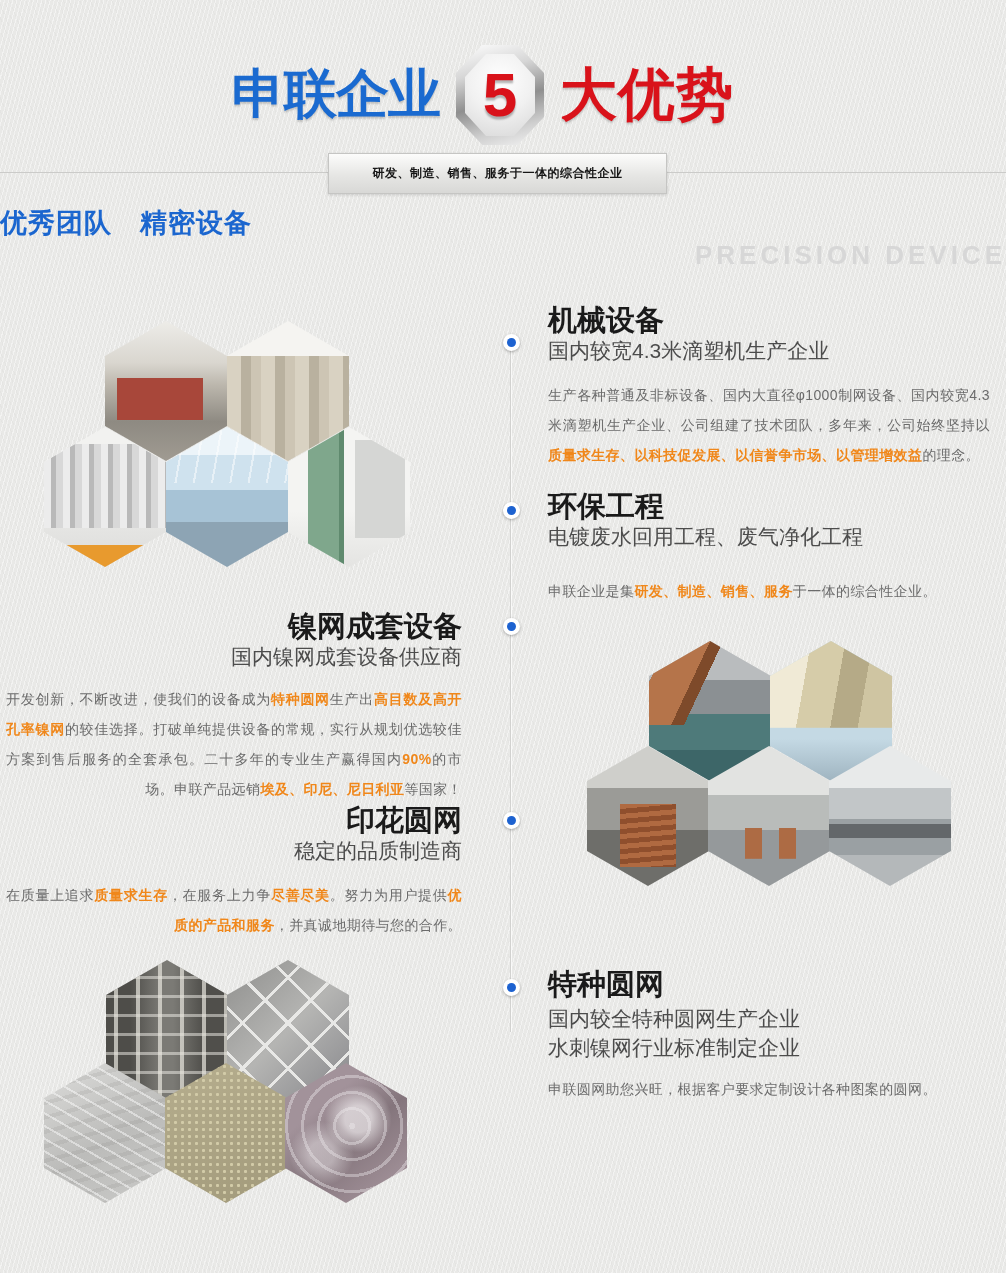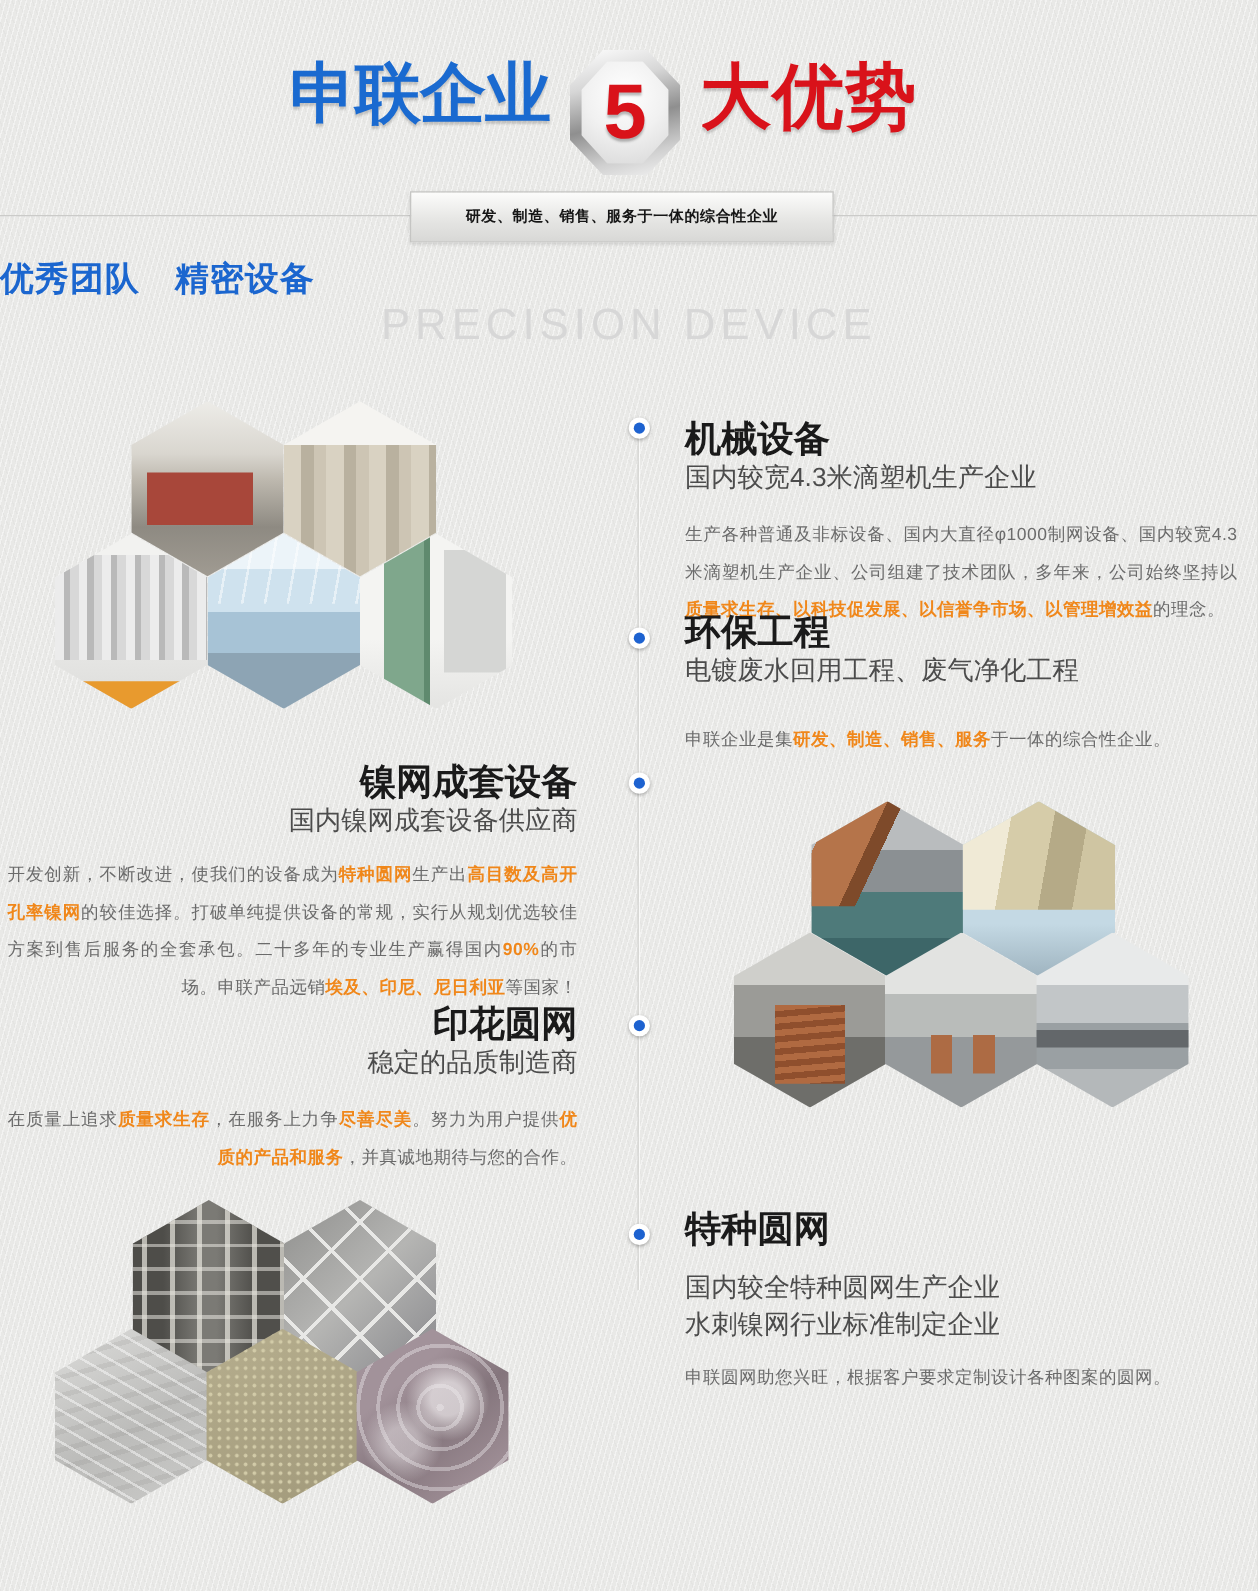--- a/index.html
+++ b/index.html
@@ -8,21 +8,21 @@
     font-family:"Liberation Sans","DejaVu Sans",sans-serif;
     background-color:#e9e9e7;
     background-image:
       repeating-linear-gradient(105deg, rgba(255,255,255,.45) 0 1px, transparent 1px 4px),
       repeating-linear-gradient(68deg, rgba(0,0,0,.02) 0 1px, transparent 1px 5px);
   }
   
   .hline{position:absolute;left:0;right:0;top:172px;height:1px;background:#cbcbc9;}
   .title-row{
     position:absolute;left:0;right:0;top:40px;height:110px;
-    display:flex;justify-content:center;gap:16px;
+    display:flex;justify-content:center;align-items:center;gap:16px;
     padding-right:40px;
   }
   .t-blue{font-size:53px;font-weight:bold;color:var(--title-blue,#1a6ad0);letter-spacing:-1px;
           text-shadow:0 2px 2px rgba(0,0,0,.18);}
   .t-red{font-size:57px;font-weight:bold;color:var(--title-red,#d9121a);letter-spacing:1px;
           text-shadow:0 2px 2px rgba(0,0,0,.18);}
   .badge{position:relative;width:88px;height:100px;flex:0 0 auto;
     clip-path:polygon(30% 0,70% 0,100% 28%,100% 72%,70% 100%,30% 100%,0 72%,0 28%);
     background:linear-gradient(165deg,#ffffff 0%,#d6d6d6 28%,#8f8f8f 55%,#cfcfcf 80%,#f4f4f4 100%);
     display:flex;align-items:center;justify-content:center;}
@@ -33,34 +33,34 @@
     text-shadow:0 3px 2px rgba(0,0,0,.28);line-height:1;}
   .banner{
     position:absolute;left:328px;top:153px;width:337px;height:39px;
     background:linear-gradient(180deg,#fcfcfb 0%,#e6e6e4 55%,#d8d8d6 100%);
     border:1px solid #c5c5c3;box-shadow:0 1px 3px rgba(0,0,0,.14);
     display:flex;align-items:center;justify-content:center;z-index:2;}
   .banner span{font-size:12px;font-weight:bold;color:#161616;letter-spacing:.5px;}
   
   .intro-cn{position:absolute;left:0;right:0;top:205px;
     font-size:27px;font-weight:bold;color:var(--section-blue,#1b66cf);letter-spacing:1px;}
-  .intro-en{position:absolute;left:0;right:0;top:240px;text-align:center;
-    font-size:35px;color:var(--watermark-gray,#d7d7d7);letter-spacing:4px;font-weight:normal;}
+  .intro-en{position:absolute;left:0;right:0;top:240px;text-align:right;
+    font-size:26px;color:var(--watermark-gray,#d7d7d7);letter-spacing:4px;font-weight:bold;}
   
   .timeline{position:absolute;left:510px;top:340px;width:1px;height:692px;background:#d2d2d0;
     box-shadow:1px 0 0 rgba(255,255,255,.7);}
   .bullet{position:absolute;left:503px;width:17px;height:17px;border-radius:50%;
     background:#ffffff;box-shadow:0 1px 3px rgba(0,0,0,.3);
     display:flex;align-items:center;justify-content:center;}
   .bullet i{display:block;width:9px;height:9px;border-radius:50%;background:var(--bullet-blue,#1d62d0);}
   
   .sec{position:absolute;}
   .sec h2{margin:0;font-size:29px;line-height:32px;font-weight:bold;color:#1a1a1a;}
   .sec .sub{font-size:21px;line-height:26px;color:#4c4c4c;margin-top:2px;}
-  .sec .sub-tight{line-height:29px;margin-top:16px;}
+  .sec .sub-tight{line-height:29px;margin-top:4px;}
   .sec .para{margin:14px 0 0;font-size:14px;line-height:30px;color:#6b6b6b;
     text-align:justify;letter-spacing:.4px;}
   .sec .para .hl{color:var(--highlight-orange,#f0871a);font-weight:bold;}
   .sec-left{text-align:right;}
   .sec-left .para{text-align:justify;text-align-last:right;}
   .mt-lg{margin-top:26px !important;}
   .mt-md{margin-top:16px !important;}
   .mt-sm{margin-top:12px !important;}
   
   .hex{position:absolute;width:122px;height:140px;
@@ -167,21 +167,21 @@
   <div class="hex h2c" style="left:587px;top:746px" title="plating-line-copper-busbars"></div>
   <div class="hex h2d" style="left:708px;top:746px" title="screen-making-machine"></div>
   <div class="hex h2e" style="left:829px;top:746px" title="engraving-machine"></div>
 
   <div class="hex h3a" style="left:106px;top:960px" title="perforated-block-pattern"></div>
   <div class="hex h3b" style="left:227px;top:960px" title="diamond-grid-pattern"></div>
   <div class="hex h3c" style="left:44px;top:1063px" title="cottonday-embossed-pattern"></div>
   <div class="hex h3d" style="left:165px;top:1063px" title="micro-dot-mesh"></div>
   <div class="hex h3e" style="left:285px;top:1063px" title="floral-openwork-pattern"></div>
 
-  <section class="sec" style="left:548px;top:336px;width:442px">
+  <section class="sec" style="left:548px;top:304px;width:442px">
     <h2>机械设备</h2>
     <div class="sub">国内较宽4.3米滴塑机生产企业</div>
     <p class="para mt-md"><span>生产各种普通及非标设备、国内大直径φ1000制网设备、国内较宽4.3米滴塑机生产企业、公司组建了技术团队，多年来，公司始终坚持以</span><span class="hl">质量求生存、以科技促发展、以信誉争市场、以管理增效益</span><span>的理念。</span></p>
   </section>
 
   <section class="sec" style="left:548px;top:490px;width:442px">
     <h2>环保工程</h2>
     <div class="sub">电镀废水回用工程、废气净化工程</div>
     <p class="para mt-lg"><span>申联企业是集</span><span class="hl">研发、制造、销售、服务</span><span>于一体的综合性企业。</span></p>
   </section>

